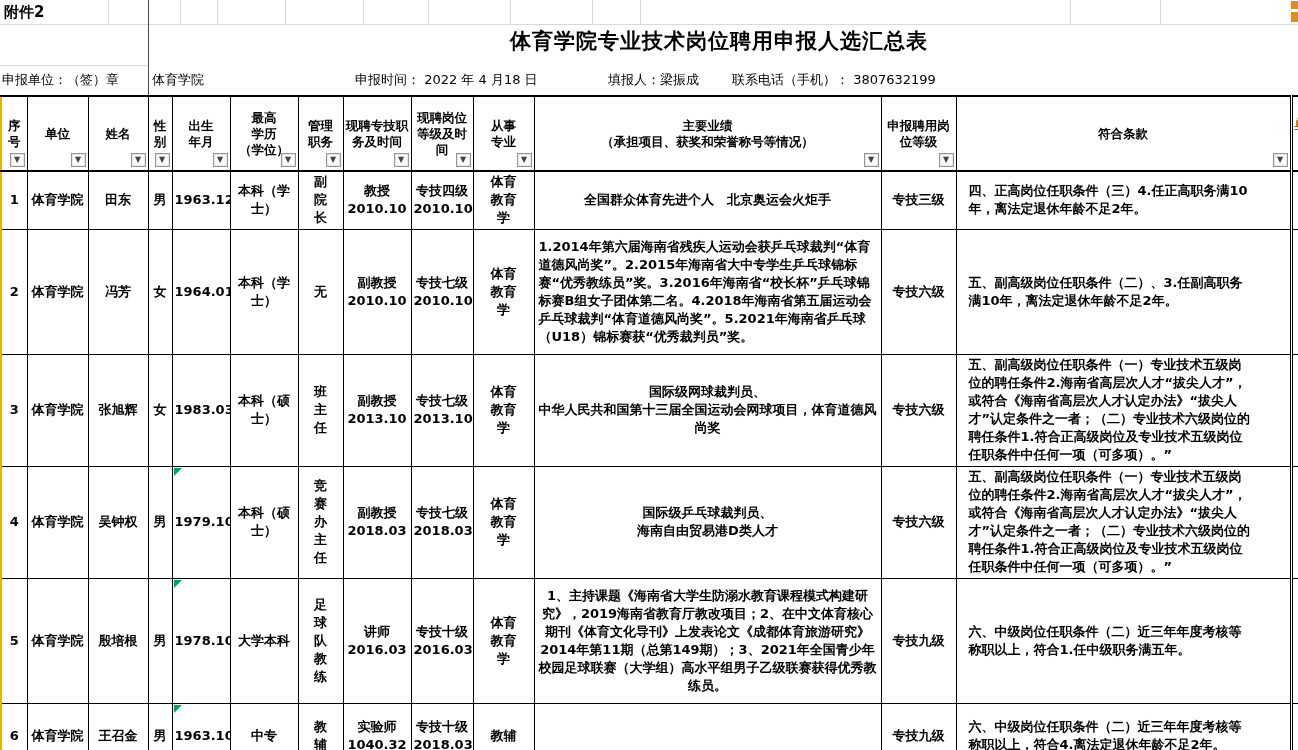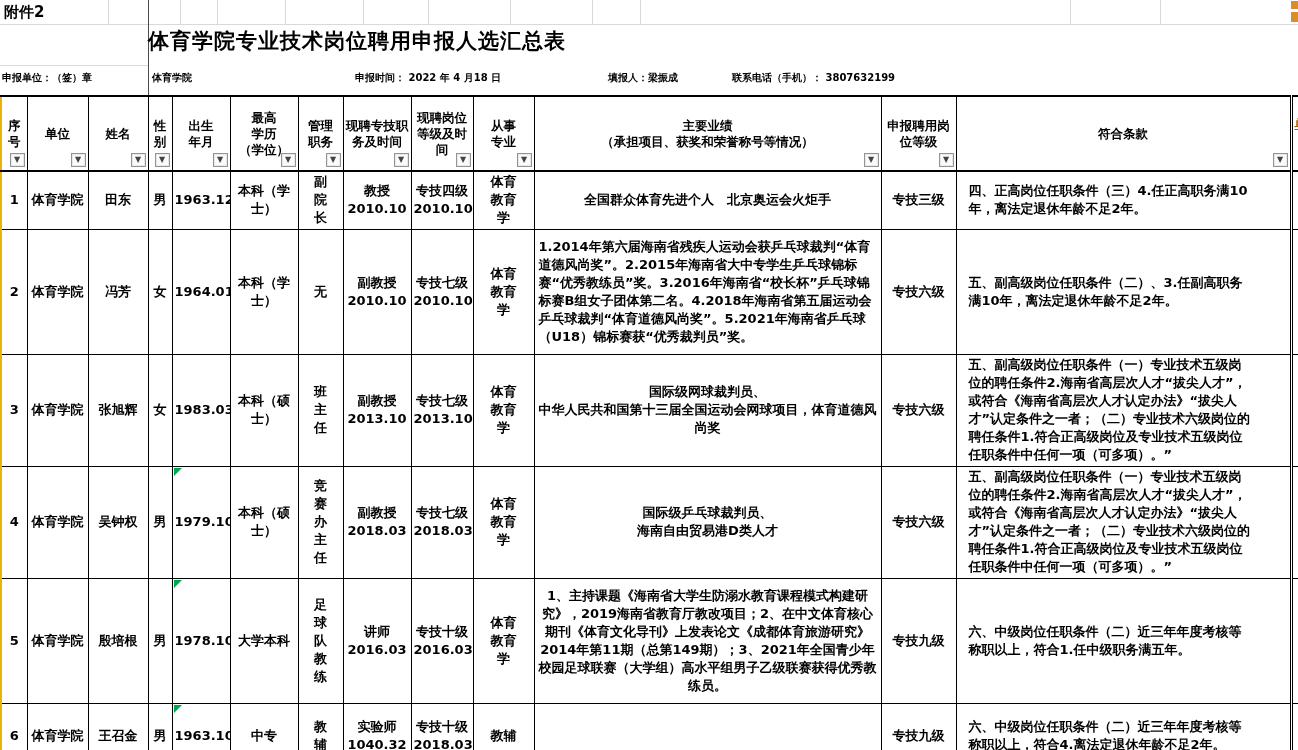--- a/index.html
+++ b/index.html
@@ -2,23 +2,23 @@
 <html><head>
 <meta charset="utf-8">
 <style>
   *{box-sizing:border-box;margin:0;padding:0}
   html,body{width:1298px;height:750px;background:#fff;overflow:hidden;
     font-family:"DejaVu Sans","Liberation Sans",sans-serif;color:#000}
   .screen{position:relative;width:1298px;height:750px;background:#fff;overflow:hidden}
 
   
   .attachment{position:absolute;left:4px;top:3px;font-size:15px;font-weight:700}
-  .sheet-title{position:absolute;left:148px;top:27px;width:1142px;text-align:left;
+  .sheet-title{position:absolute;left:148px;top:27px;width:1142px;text-align:center;
     font-size:21px;font-weight:600;letter-spacing:1px}
-  .infobar span{position:absolute;top:71px;font-size:10px;font-weight:700;white-space:nowrap}
+  .infobar span{position:absolute;top:71px;font-size:13px;font-weight:400;white-space:nowrap}
   .i-unit-label{left:2px}
   .i-unit-value{left:152px}
   .i-date{left:355px}
   .i-filler{left:608px}
   .i-phone{left:732px}
 
   
   .gline{position:absolute;background:#d9d9d9}
   .darkline{position:absolute;background:#4a4a4a}
   .orange{position:absolute;left:1291px;width:7px;background:#d98d2c}

